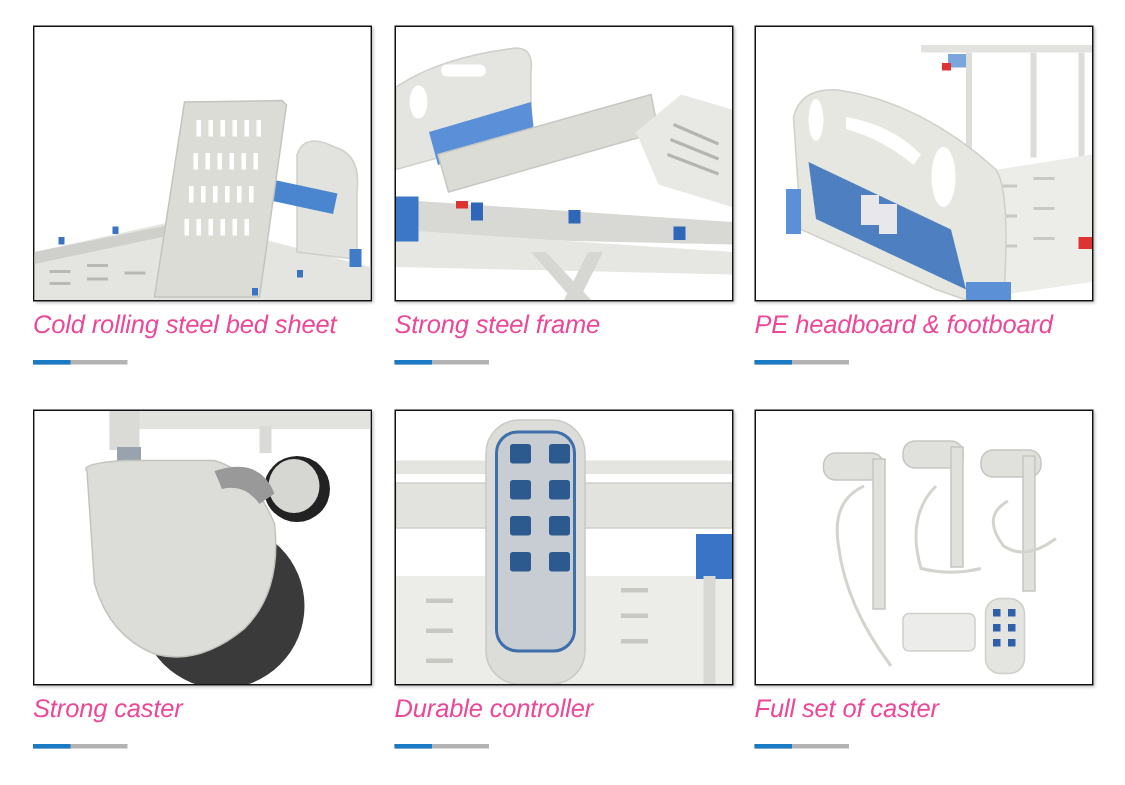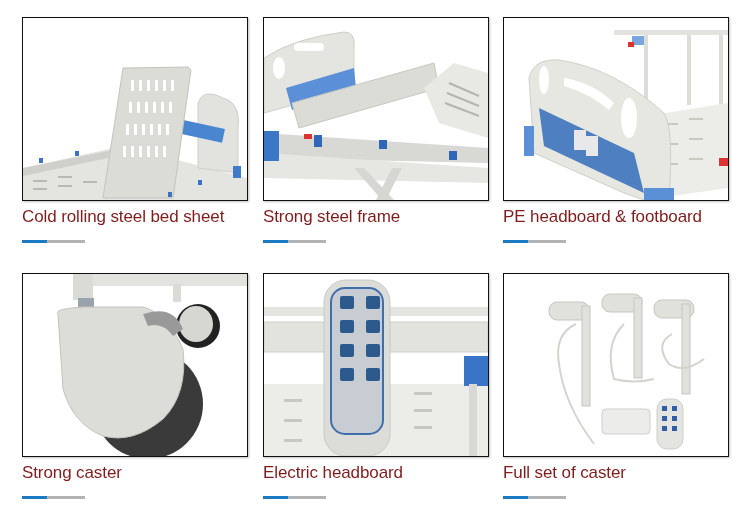--- a/index.html
+++ b/index.html
@@ -5,21 +5,21 @@
   html, body { margin: 0; padding: 0; background: #ffffff; }
   body { width: 750px; height: 523px; position: relative; overflow: hidden; font-family: "Liberation Sans", sans-serif; }
   .card { position: absolute; width: 226px; }
   .frame {
     position: absolute; left: 0; top: 0; width: 224px; height: 182px;
     border: 1px solid #111; background: #fff; overflow: hidden;
     box-shadow: 1px 1px 2px rgba(0,0,0,0.25);
   }
   .caption {
     position: absolute; left: 0; top: 190px; white-space: nowrap;
-    font-size: 17px; color: #7f1d1d; letter-spacing: -0.1px;
+    font-size: 17px; color: #ec4899; letter-spacing: -0.1px; font-style: italic;
   }
   .bar { position: absolute; left: 0; top: 223px; width: 63px; height: 3px; background: #b3b3b3; }
   .bar .fill { position: absolute; left: 0; top: 0; width: 25px; height: 3px; background: #1a7bc4; }
   svg { display: block; }
 </style>
 </head>
 <body>
 
 <div class="card" style="left:22px; top:17px;">
   <div class="frame">
@@ -194,21 +194,21 @@
           <rect x="102" y="22" width="14" height="13" rx="2"></rect>
         <rect x="76" y="46" width="14" height="13" rx="2"></rect>
           <rect x="102" y="46" width="14" height="13" rx="2"></rect>
         <rect x="76" y="70" width="14" height="13" rx="2"></rect>
           <rect x="102" y="70" width="14" height="13" rx="2"></rect>
         <rect x="76" y="94" width="14" height="13" rx="2"></rect>
           <rect x="102" y="94" width="14" height="13" rx="2"></rect>
       </g>
     </svg>
   </div>
-  <div class="caption">Electric headboard</div>
+  <div class="caption">Durable controller</div>
   <div class="bar">
       <div class="fill"></div>
     </div>
 </div>
 
 <div class="card" style="left:503px; top:273px;">
   <div class="frame">
     <svg width="224" height="182" viewBox="0 0 224 182">
       <rect width="224" height="182" fill="#fff"></rect>
       <g fill="#e0e0dc" stroke="#c6c6c1">

